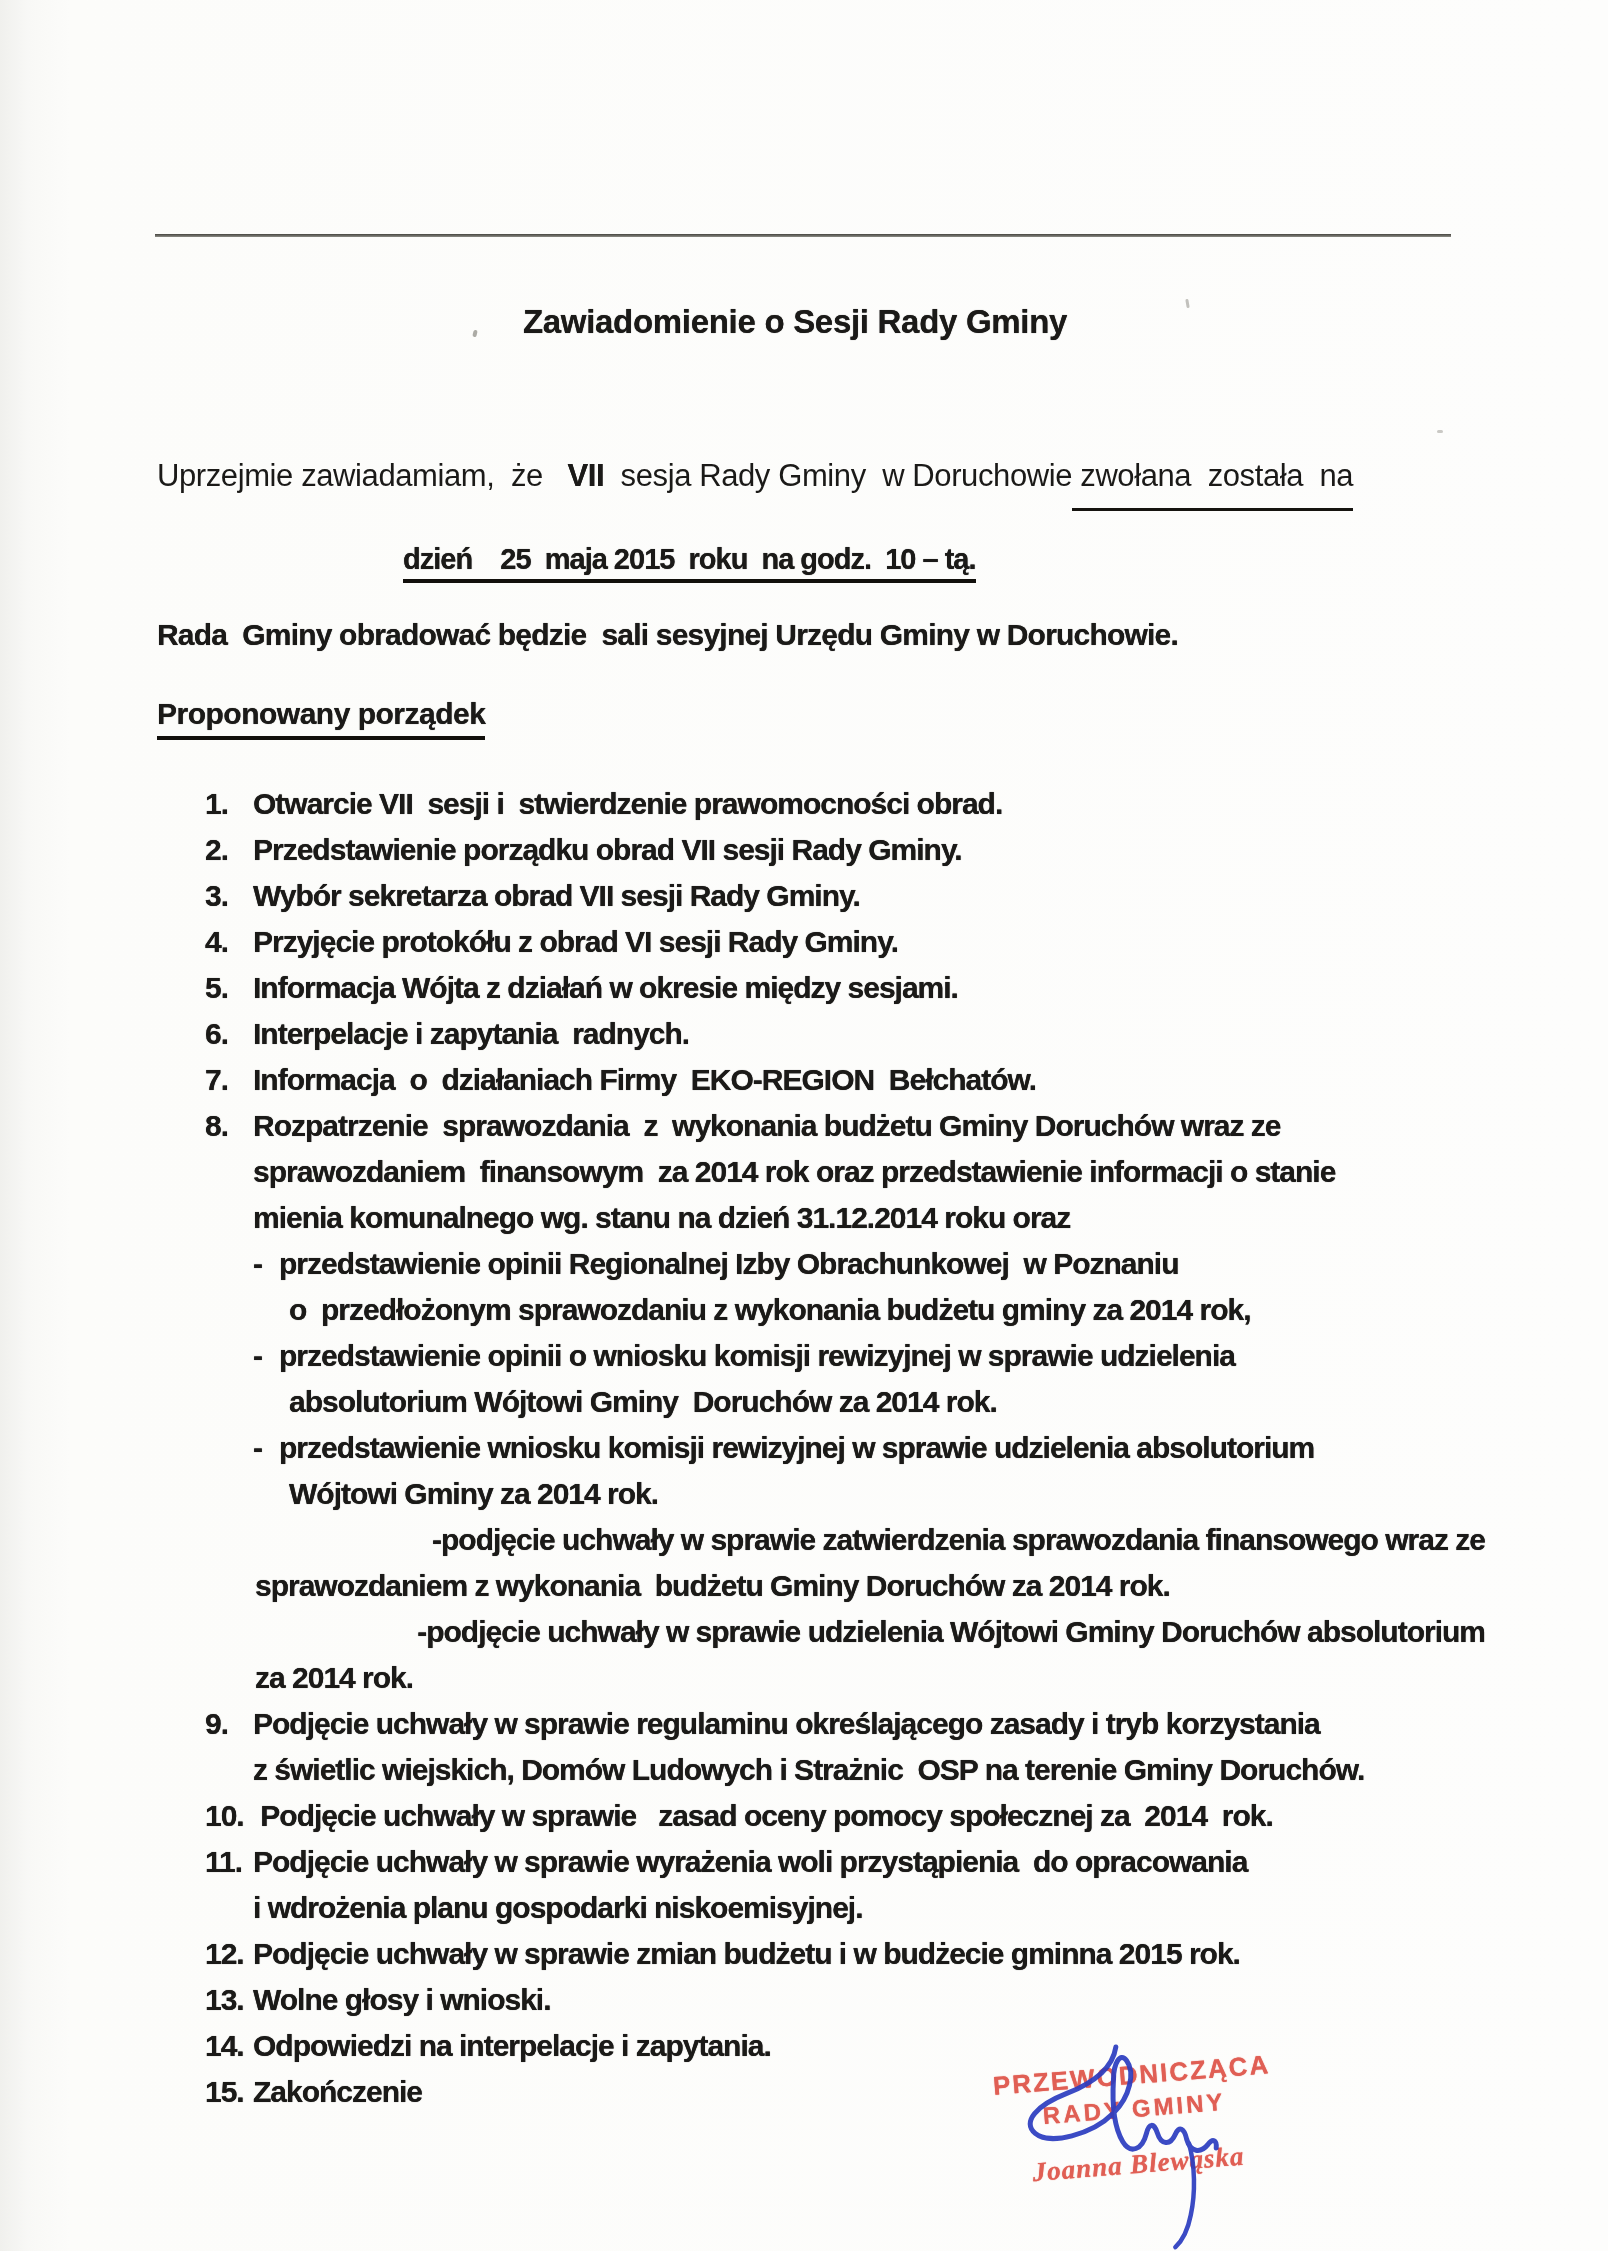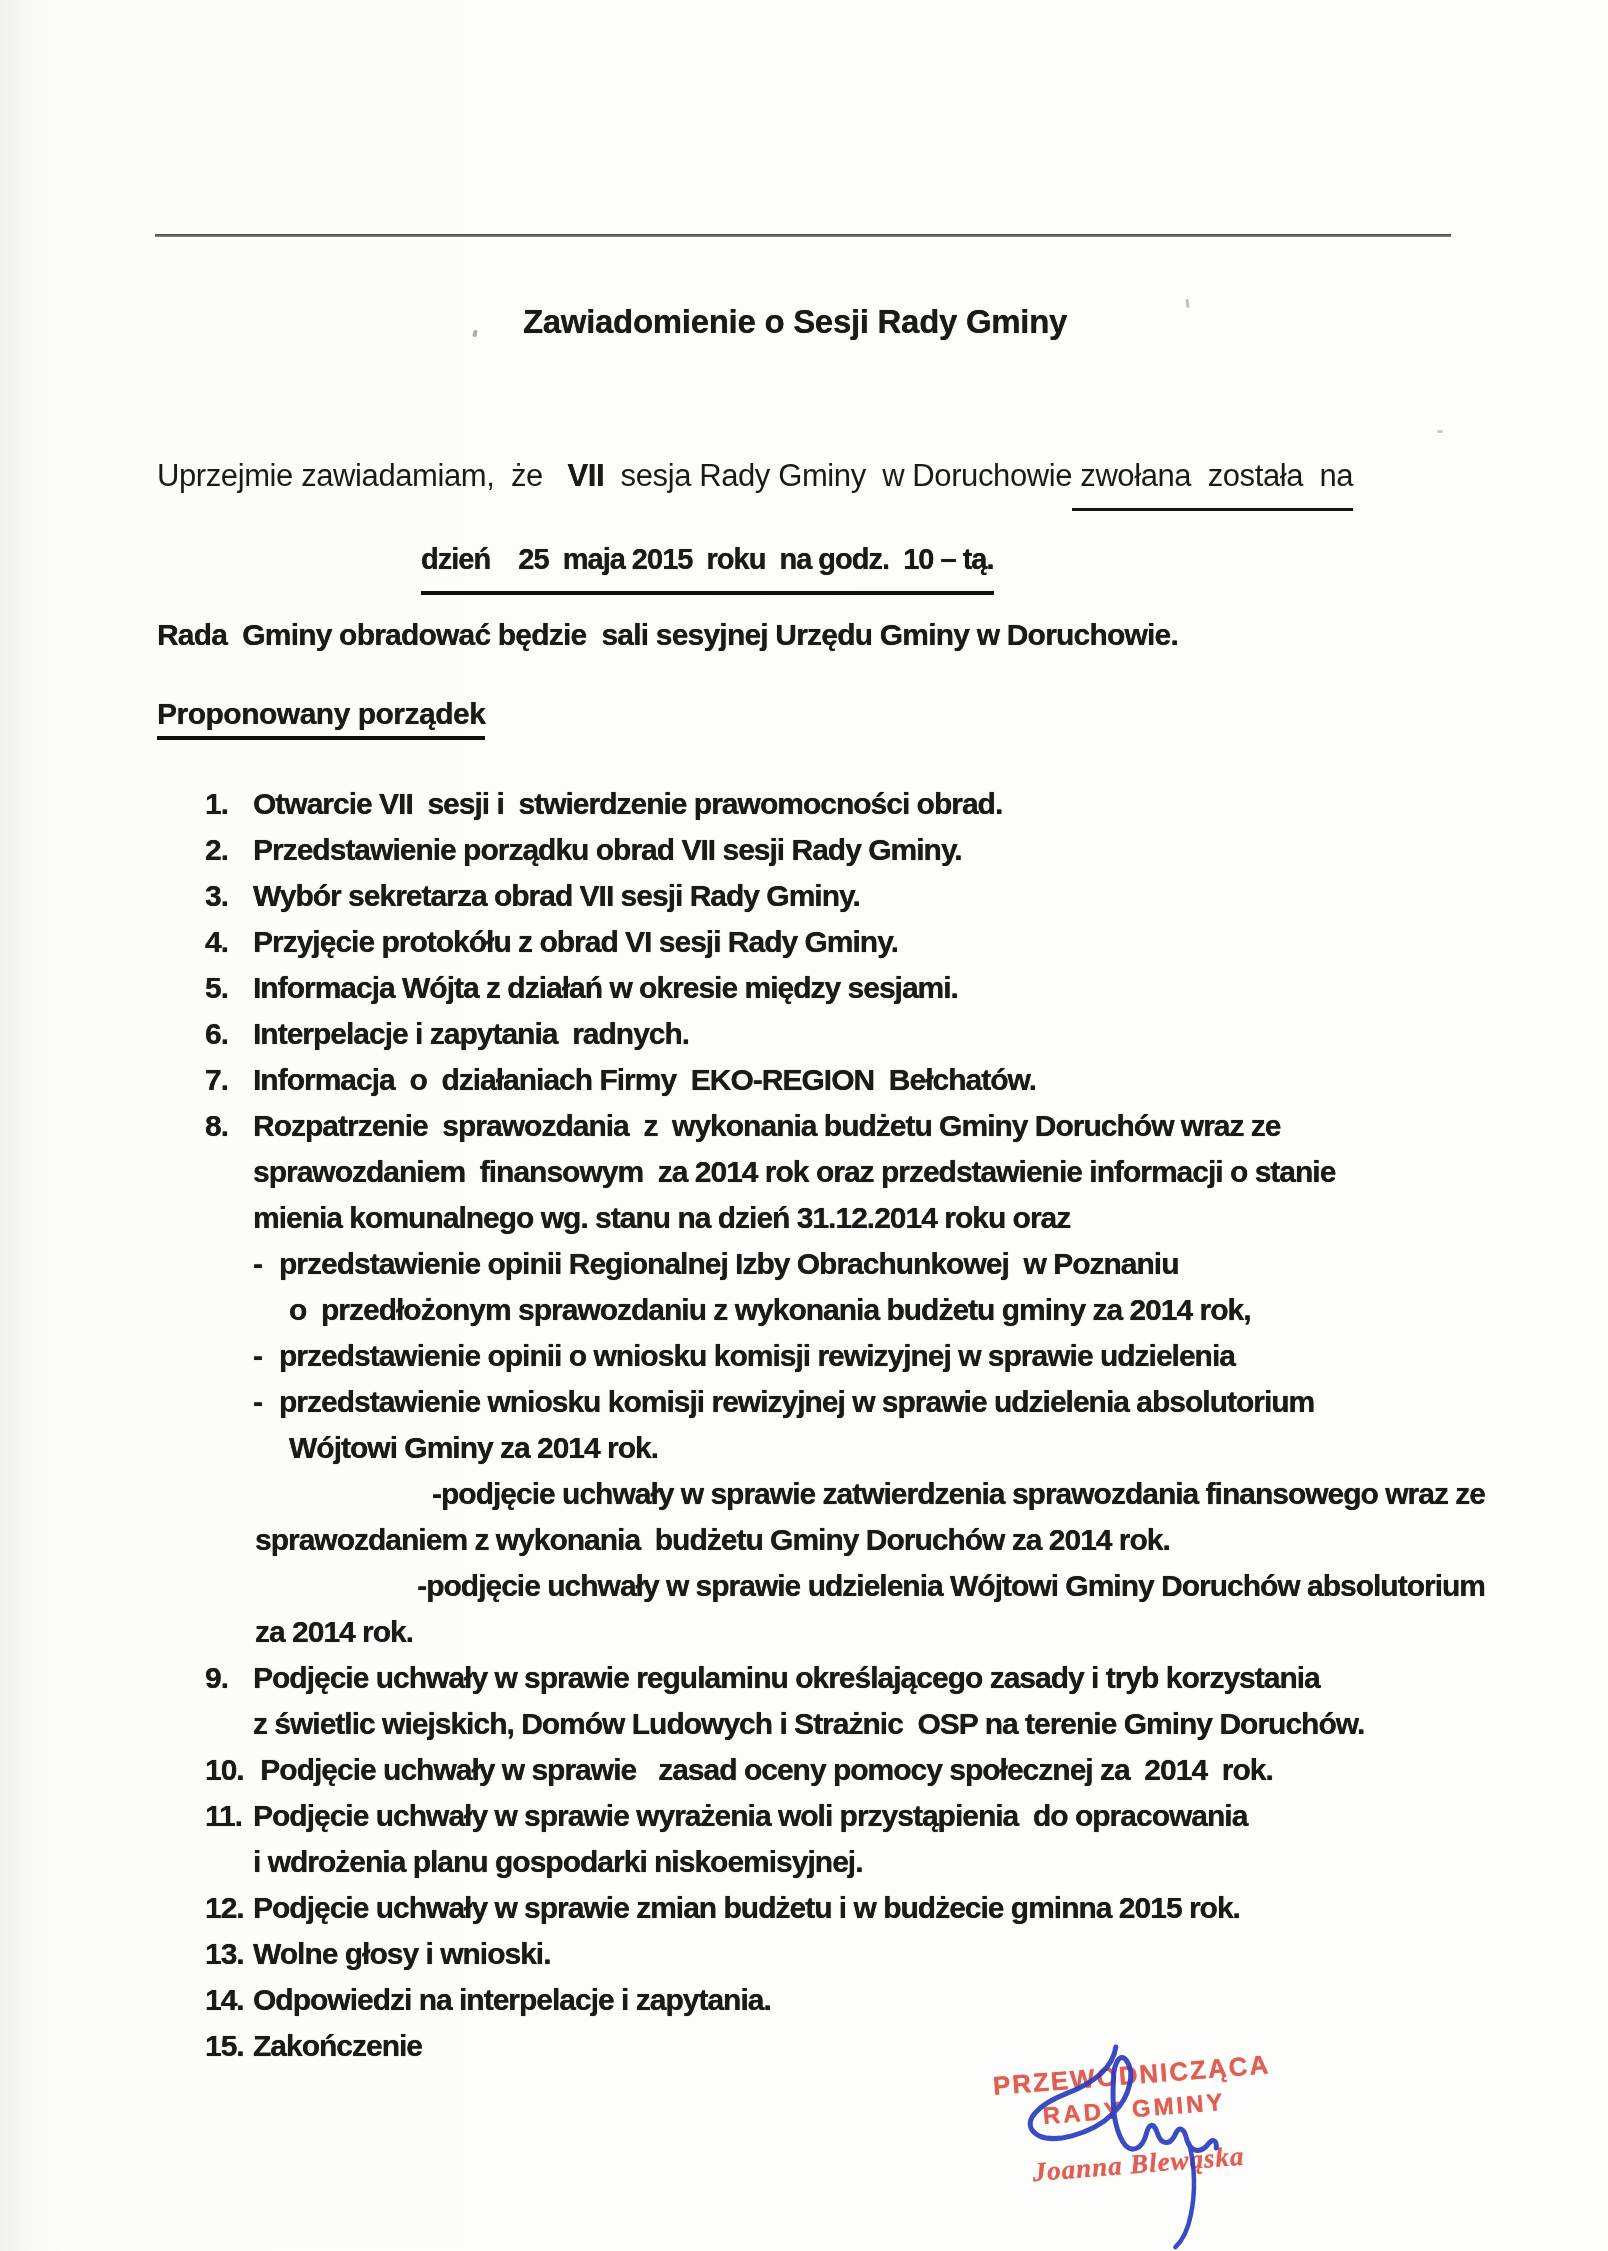--- a/index.html
+++ b/index.html
@@ -33,21 +33,21 @@
   .intro1 .session{font-weight:700;text-shadow:0 0 0.6px currentColor;}
   .intro1 .u{
     border-bottom:3px solid #161410;padding-bottom:15px;
   }
   .intro2{
     position:absolute;left:403px;top:543px;margin:0;
     font-size:29px;font-weight:700;letter-spacing:-1px;
     text-shadow:0 0 0.7px currentColor;
     white-space:pre;
   }
-  .intro2 .u2{border-bottom:4px solid #12100c;padding-bottom:16px;margin-left:18px;}
+  .intro2 .u2{border-bottom:4px solid #12100c;padding-bottom:4px;}
   .location{
     position:absolute;left:157px;top:618px;margin:0;
     font-size:30px;font-weight:700;letter-spacing:-0.8px;
     text-shadow:0 0 0.7px currentColor;
     white-space:pre;
     text-align:right;
   }
   .heading{
     position:absolute;left:157px;top:697px;margin:0;
     font-size:30px;font-weight:700;letter-spacing:-0.5px;
@@ -133,20 +133,21 @@
       <div class="row cont"><span class="txt">sprawozdaniem  finansowym  za 2014 rok oraz przedstawienie informacji o stanie</span></div>
 
       <div class="row cont"><span class="txt">mienia komunalnego wg. stanu na dzień 31.12.2014 roku oraz</span></div>
 
       <div class="row dash"><span class="marker">-</span><span class="txt">przedstawienie opinii Regionalnej Izby Obrachunkowej  w Poznaniu</span></div>
 
       <div class="row dashcont"><span class="txt">o  przedłożonym sprawozdaniu z wykonania budżetu gminy za 2014 rok,</span></div>
 
       <div class="row dash"><span class="marker">-</span><span class="txt">przedstawienie opinii o wniosku komisji rewizyjnej w sprawie udzielenia</span></div>
 
+      <div class="row dashcont"><span class="txt">absolutorium Wójtowi Gminy  Doruchów za 2014 rok.</span></div>
 
       <div class="row dash"><span class="marker">-</span><span class="txt">przedstawienie wniosku komisji rewizyjnej w sprawie udzielenia absolutorium</span></div>
 
       <div class="row dashcont"><span class="txt">Wójtowi Gminy za 2014 rok.</span></div>
 
       <div class="row dash2"><span class="marker">-</span><span class="txt">podjęcie uchwały w sprawie zatwierdzenia sprawozdania finansowego wraz ze</span></div>
 
       <div class="row dash2cont"><span class="txt">sprawozdaniem z wykonania  budżetu Gminy Doruchów za 2014 rok.</span></div>
 
       <div class="row dash2"><span class="marker">-</span><span class="txt">podjęcie uchwały w sprawie udzielenia Wójtowi Gminy Doruchów absolutorium</span></div>

